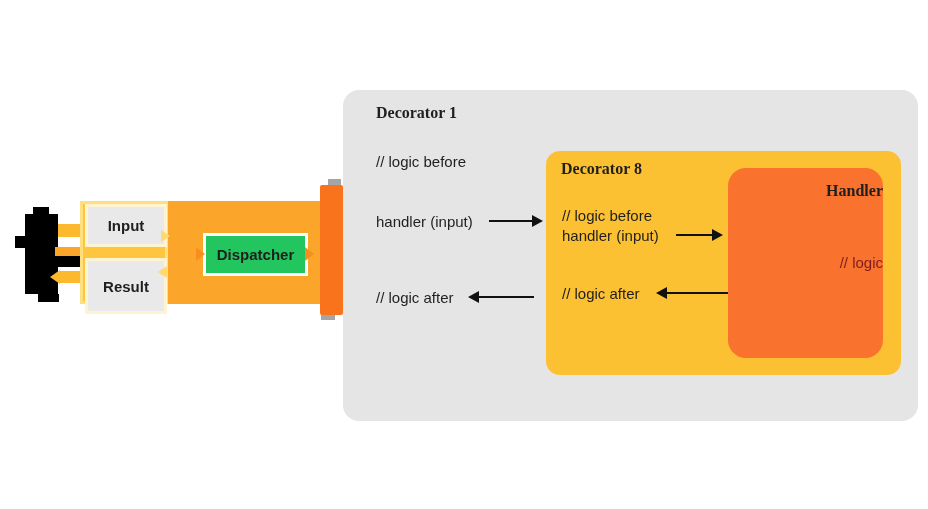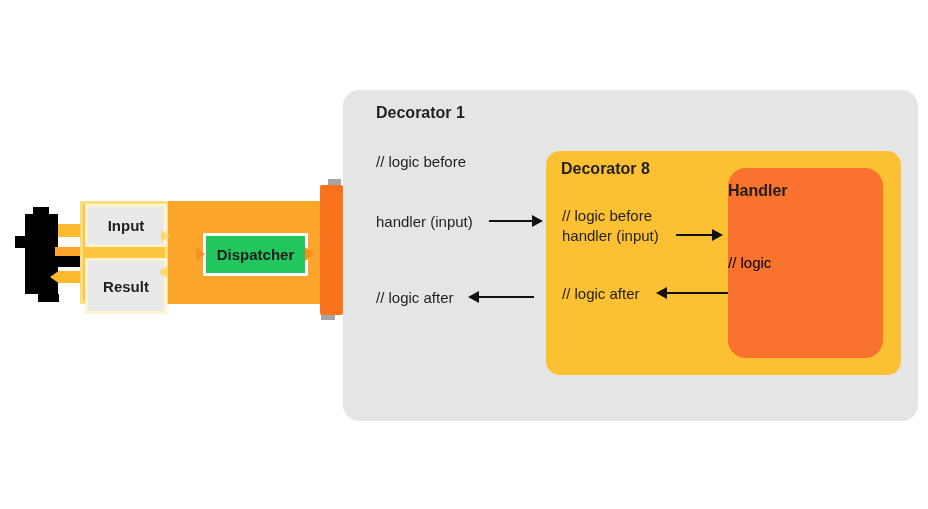--- a/index.html
+++ b/index.html
@@ -27,28 +27,28 @@
   .tri.right-org{border-top:7px solid transparent;border-bottom:7px solid transparent;border-left:9px solid #f98e1e;}
   .tri.right-prong{border-top:7px solid transparent;border-bottom:7px solid transparent;border-left:9px solid #fdb92d;}
   .tri.left-prong{border-top:7px solid transparent;border-bottom:7px solid transparent;border-right:10px solid #fdb92d;}
   
   .container-gray{position:absolute;left:343px;top:90px;width:575px;height:331px;
     background:#e5e5e5;border-radius:16px;}
   .decorator2{position:absolute;left:546px;top:151px;width:355px;height:224px;
     background:#fcc133;border-radius:14px;}
   .handler{position:absolute;left:728px;top:168px;width:155px;height:190px;
     background:#f9722e;border-radius:18px;}
-  .title{position:absolute;font-weight:700;font-size:16px;white-space:nowrap;}
+  .title{position:absolute;font-weight:700;font-size:16px;white-space:nowrap;font-family:Liberation Serif, serif;}
   .body-text{position:absolute;font-size:15px;white-space:nowrap;}
   .shaft{position:absolute;height:2px;background:#111111;}
   .head-right{position:absolute;width:0;height:0;border-top:6px solid transparent;
     border-bottom:6px solid transparent;border-left:11px solid #111111;}
   .head-left{position:absolute;width:0;height:0;border-top:6px solid transparent;
     border-bottom:6px solid transparent;border-right:11px solid #111111;}
-  .center-text{left:0;width:100%;text-align:left;}
+  .center-text{left:0;width:100%;text-align:right;}
 </style>
 </head>
 <body>
 
 <div class="canvas">
 
   <div>
     <div class="plug-part" style="left:33px;top:207px;width:16px;height:9px;"></div>
     <div class="plug-part" style="left:25px;top:214px;width:33px;height:80px;"></div>
     <div class="plug-part" style="left:15px;top:236px;width:11px;height:12px;"></div>
@@ -98,16 +98,16 @@
   <div class="body-text" style="left:562px;top:207px;">// logic before</div>
   <div class="body-text" style="left:562px;top:227px;">handler (input)</div>
   <div class="shaft" style="left:676px;top:234px;width:37px;"></div>
   <div class="head-right" style="left:712px;top:229px;"></div>
   <div class="body-text" style="left:562px;top:285px;">// logic after</div>
   <div class="head-left" style="left:656px;top:287px;"></div>
   <div class="shaft" style="left:666px;top:292px;width:62px;"></div>
 
   <div class="handler">
     <div class="title center-text" style="top:14px;position:absolute;">Handler</div>
-    <div class="body-text center-text" style="top:86px;position:absolute;color:#000000;">// logic</div>
+    <div class="body-text center-text" style="top:86px;position:absolute;color:#7f1d1d;">// logic</div>
   </div>
 
 </div>
 
 </body></html>

